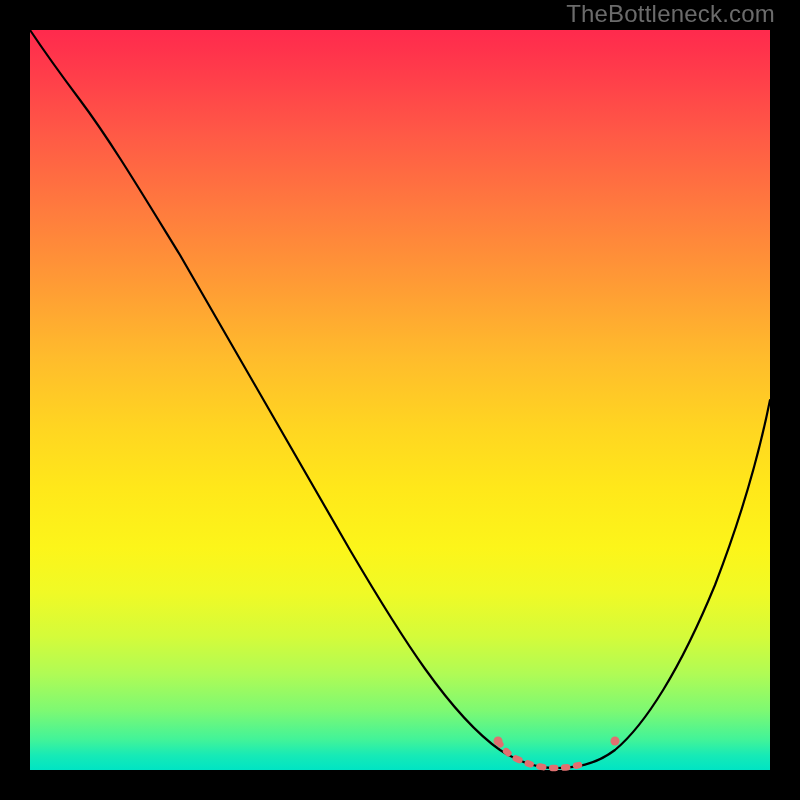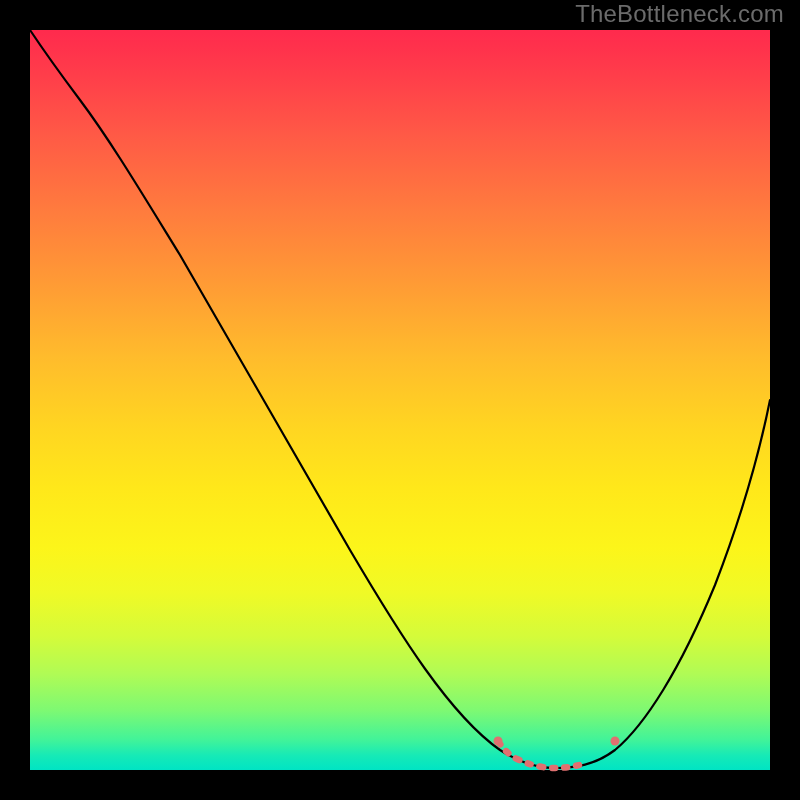--- a/index.html
+++ b/index.html
@@ -13,21 +13,21 @@
   }
   .frame {
     position: relative;
     width: 800px;
     height: 800px;
     background: #000;
   }
   .watermark {
     position: absolute;
     top: 0px;
-    right: 16px;
+    right: 25px;
     color: #6b6b6b;
     font-size: 24px;
     font-weight: 400;
     letter-spacing: 0.2px;
     z-index: 5;
   }
   .plot-area {
     position: absolute;
     left: 30px;
     top: 30px;

